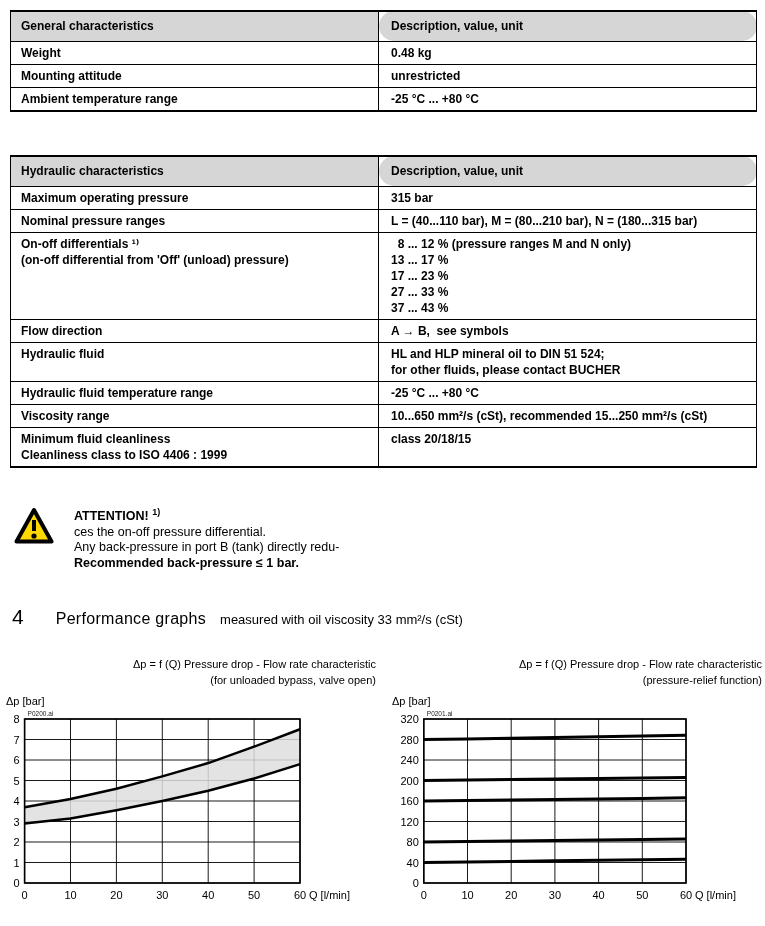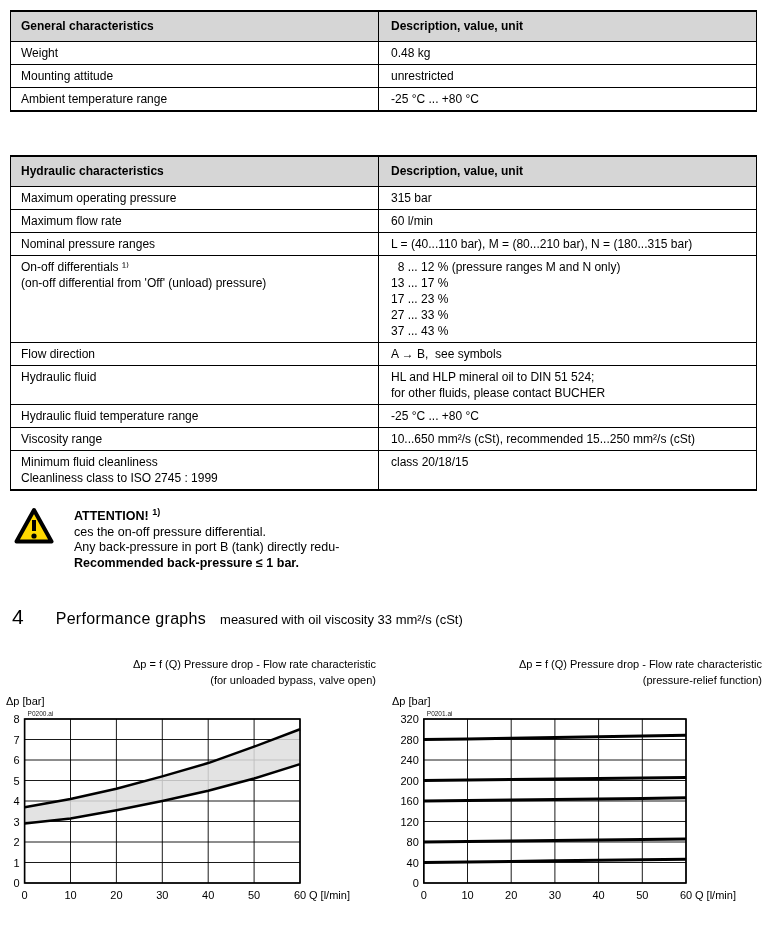--- a/index.html
+++ b/index.html
@@ -8,27 +8,27 @@
     position: relative; width: 765px; height: 926px; background: #fff;
     font-family: "Liberation Sans", "DejaVu Sans", sans-serif; color:#000;
     overflow: hidden;
   }
   
   table.spec {
     position: absolute; left: 10px; width: 747px;
     border-collapse: collapse; table-layout: fixed; font-size: 12px;
     border-top: 2px solid #000; border-bottom: 2px solid #000;
   }
-  table.spec th, table.spec td { border: 1px solid #000; vertical-align: top; text-align: left; }
+  table.spec th, table.spec td { border: 1px solid #000; vertical-align: top; text-align: left; font-weight: bold; }
   table.spec th {
     background: #d6d6d6; font-weight: bold; height: 30px;
     padding: 2px 10px; vertical-align: middle;
   }
   table.spec td { padding: 3px 10px; line-height: 16px; }
-  table.spec th.valcol, table.spec td.valcol { padding-left: 12px; }
+  table.spec th.valcol, table.spec td.valcol { padding-left: 12px; border-radius: 15px; }
   table.spec col.c1 { width: 368px; }
   #table-general { top: 10px; padding-left: 36px; }
   #table-hydraulic { top: 155px; }
   
   #attention { position: absolute; left: 14px; top: 505px; display: flex; }
   #attention .txt { margin-left: 20px; font-size: 12.5px; line-height: 15.5px; }
   #attention .txt .t { font-weight: bold; }
   #attention .txt sup { font-size: 9px; }
   #attention .txt .b { font-weight: bold; }
   #warn-tri { margin-top: 2px; }
@@ -104,28 +104,20 @@
         <tr>
           <td>
             <div>Maximum operating pressure</div>
           </td>
           <td class="valcol">
             <div>315 bar</div>
           </td>
         </tr>
         <tr>
           <td>
-            <div>Maximum flow rate</div>
-          </td>
-          <td class="valcol">
-            <div>60 l/min</div>
-          </td>
-        </tr>
-        <tr>
-          <td>
             <div>Nominal pressure ranges</div>
           </td>
           <td class="valcol">
             <div>L = (40...110 bar), M = (80...210 bar), N = (180...315 bar)</div>
           </td>
         </tr>
         <tr>
           <td>
             <div>On-off differentials ¹⁾</div>
             <div>(on-off differential from 'Off' (unload) pressure)</div>
@@ -167,21 +159,21 @@
           <td>
             <div>Viscosity range</div>
           </td>
           <td class="valcol">
             <div>10...650 mm²/s (cSt), recommended 15...250 mm²/s (cSt)</div>
           </td>
         </tr>
         <tr>
           <td>
             <div>Minimum fluid cleanliness</div>
-            <div>Cleanliness class to ISO 2745 : 1999</div>
+            <div>Cleanliness class to ISO 4406 : 1999</div>
           </td>
           <td class="valcol">
             <div>class 20/18/15</div>
           </td>
         </tr>
       </tbody>
   </table>
 
   <div id="attention">
     <svg id="warn-tri" width="40" height="38" viewBox="0 0 40 38">

